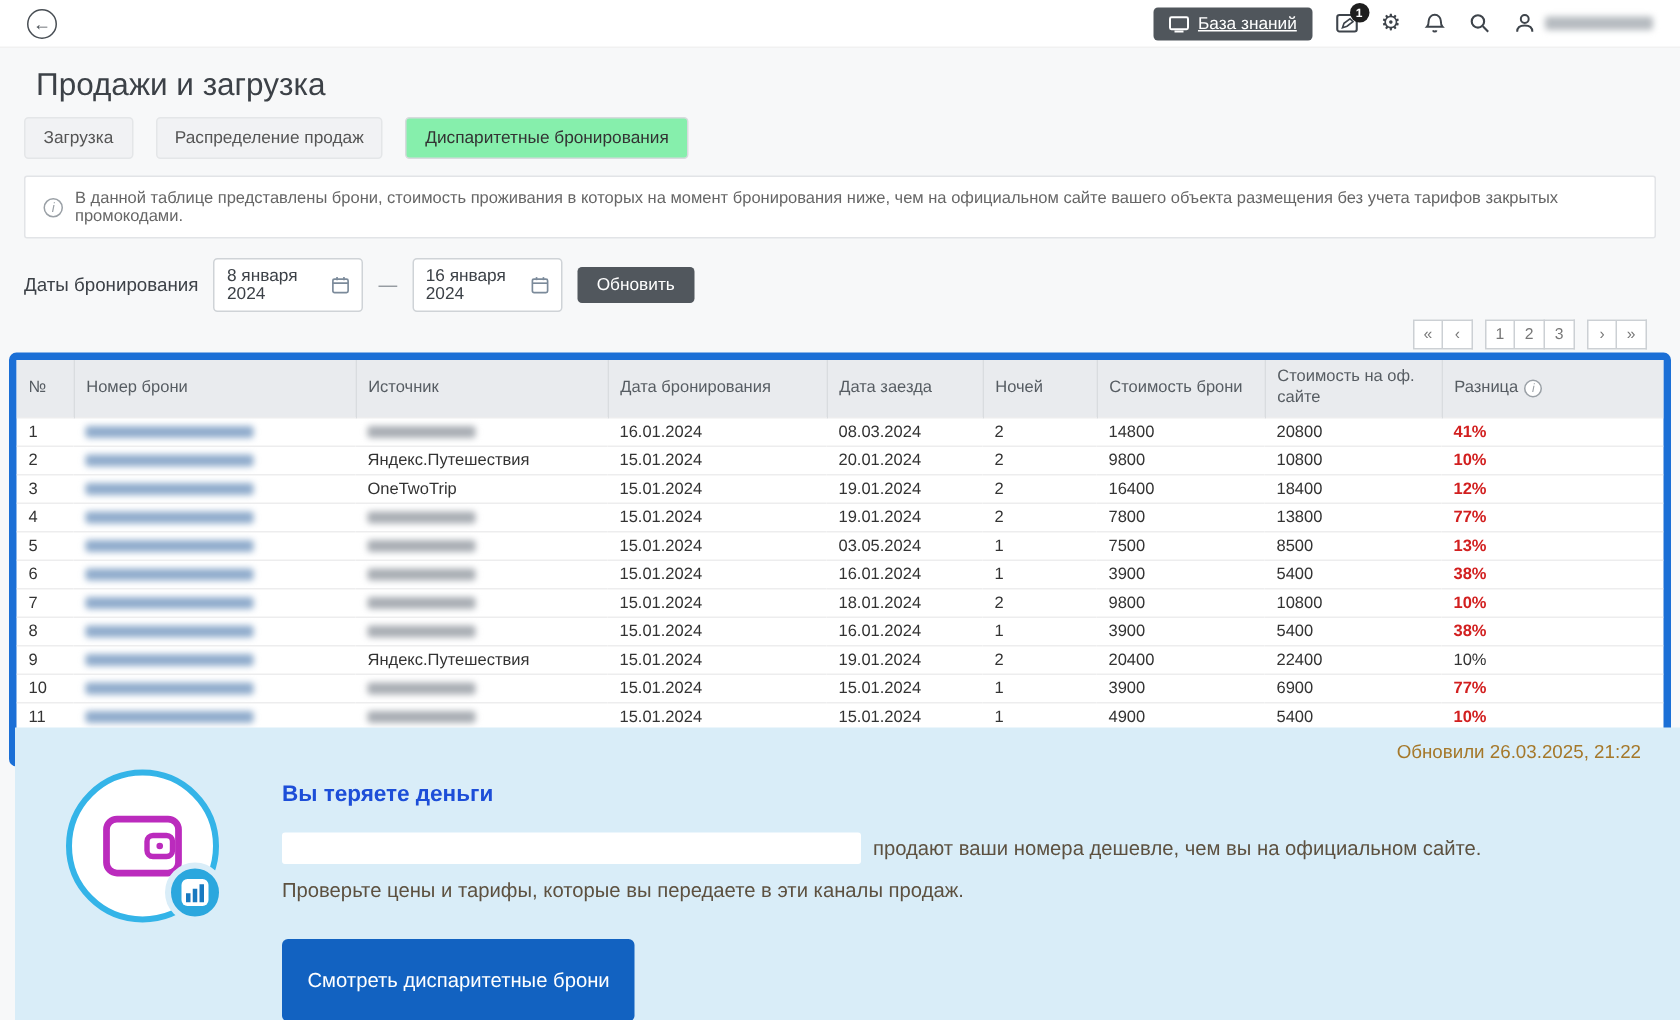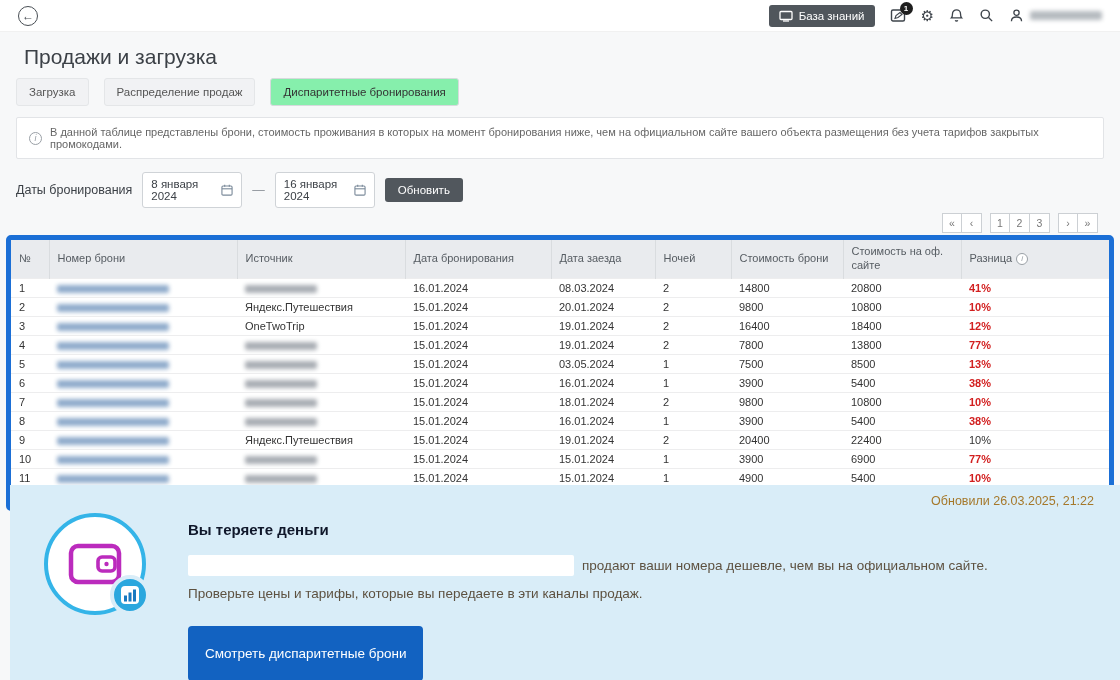--- a/index.html
+++ b/index.html
@@ -6,21 +6,21 @@
   html,body { margin:0; padding:0; }
   body {
     width:1120px; height:680px; overflow:hidden;
     font-family:"Liberation Sans","DejaVu Sans",sans-serif;
     background:#f7f8f9; color:#333; position:relative;
   }
   
   .topbar{height:32px;background:#fff;display:flex;align-items:center;justify-content:space-between;padding:0 18px;border-bottom:1px solid #f1f1f1;}
   .back-btn{width:20px;height:20px;border:1.5px solid #484e54;border-radius:50%;background:#fff;color:#484e54;display:flex;align-items:center;justify-content:center;font-size:12px;line-height:1;cursor:pointer;padding:0;}
   .top-right{display:flex;align-items:center;gap:15px;}
-  .kb-btn{display:flex;align-items:center;gap:6px;background:#50565c;color:#fff;border:none;border-radius:3px;padding:5px 10px;font-size:11.5px;cursor:pointer;}
+  .kb-btn{display:flex;align-items:center;gap:6px;background:#50565c;color:#fff;border:none;border-radius:3px;padding:5px 10px;font-size:11.5px;cursor:pointer;text-decoration:underline;}
   .icon-btn{position:relative;background:none;border:none;padding:0;margin:0;cursor:pointer;display:flex;align-items:center;color:#3e444b;font-size:15px;line-height:1;}
   .n-badge{position:absolute;top:-6px;right:-7px;background:#1e1e1e;color:#fff;border-radius:50%;width:13px;height:13px;font-size:8px;display:flex;align-items:center;justify-content:center;font-weight:700;}
   .user{display:flex;align-items:center;gap:6px;cursor:pointer;}
   
   .redact{display:inline-block;height:8px;border-radius:2px;filter:blur(2px);vertical-align:middle;}
   .redact.b{width:112px;background:#90accc;}
   .redact.g{width:72px;background:#a9aeb4;}
   .redact.u{width:72px;height:9px;background:#b6bbc0;}
   
   .page-title{font-size:21px;font-weight:400;color:#3c4147;margin:13px 0 9px 24px;}
@@ -48,21 +48,21 @@
   thead th .th-inner{display:flex;align-items:center;gap:4px;}
   tbody td{padding:3px 8px;border-top:1px solid #ededee;color:#333;white-space:nowrap;overflow:hidden;height:19px;}
   td.diff-red{color:#d21f1f;font-weight:700;}
   
   .banner{position:absolute;left:10px;right:0;bottom:0;height:195px;background:#d9edf8;padding:12px 28px 0 30px;display:flex;gap:30px;}
   .banner-updated{position:absolute;top:9px;right:26px;color:#a5782a;font-size:12.5px;}
   .banner-icon-wrap{flex:none;width:118px;padding-top:16px;}
   .big-circle{width:102px;height:102px;background:#fff;border:4px solid #34b4e8;border-radius:50%;position:relative;display:flex;align-items:center;justify-content:center;margin-left:4px;}
   .badge-circle{position:absolute;right:-8px;bottom:-4px;width:40px;height:40px;border-radius:50%;background:#2ba7de;border:4px solid #d9edf8;display:flex;align-items:center;justify-content:center;}
   .banner-text{padding-top:24px;font-size:13.5px;color:#5d5140;}
-  .banner-title{font-size:15px;font-weight:700;color:#0f172a;margin:0 0 17px;}
+  .banner-title{font-size:15px;font-weight:700;color:#1d4ed8;margin:0 0 17px;}
   .banner-line{margin:0 0 7px;line-height:21px;}
   .white-redact{display:inline-block;width:386px;height:21px;background:#fff;border-radius:2px;vertical-align:-6px;margin-right:8px;}
   .banner-btn{margin-top:15px;background:#1262c1;color:#fff;border:none;border-radius:4px;padding:20px 17px;font-size:13.5px;cursor:pointer;}
   svg{display:block;}
 </style>
 </head>
 <body>
 
 <div class="topbar">
   <button class="back-btn">

